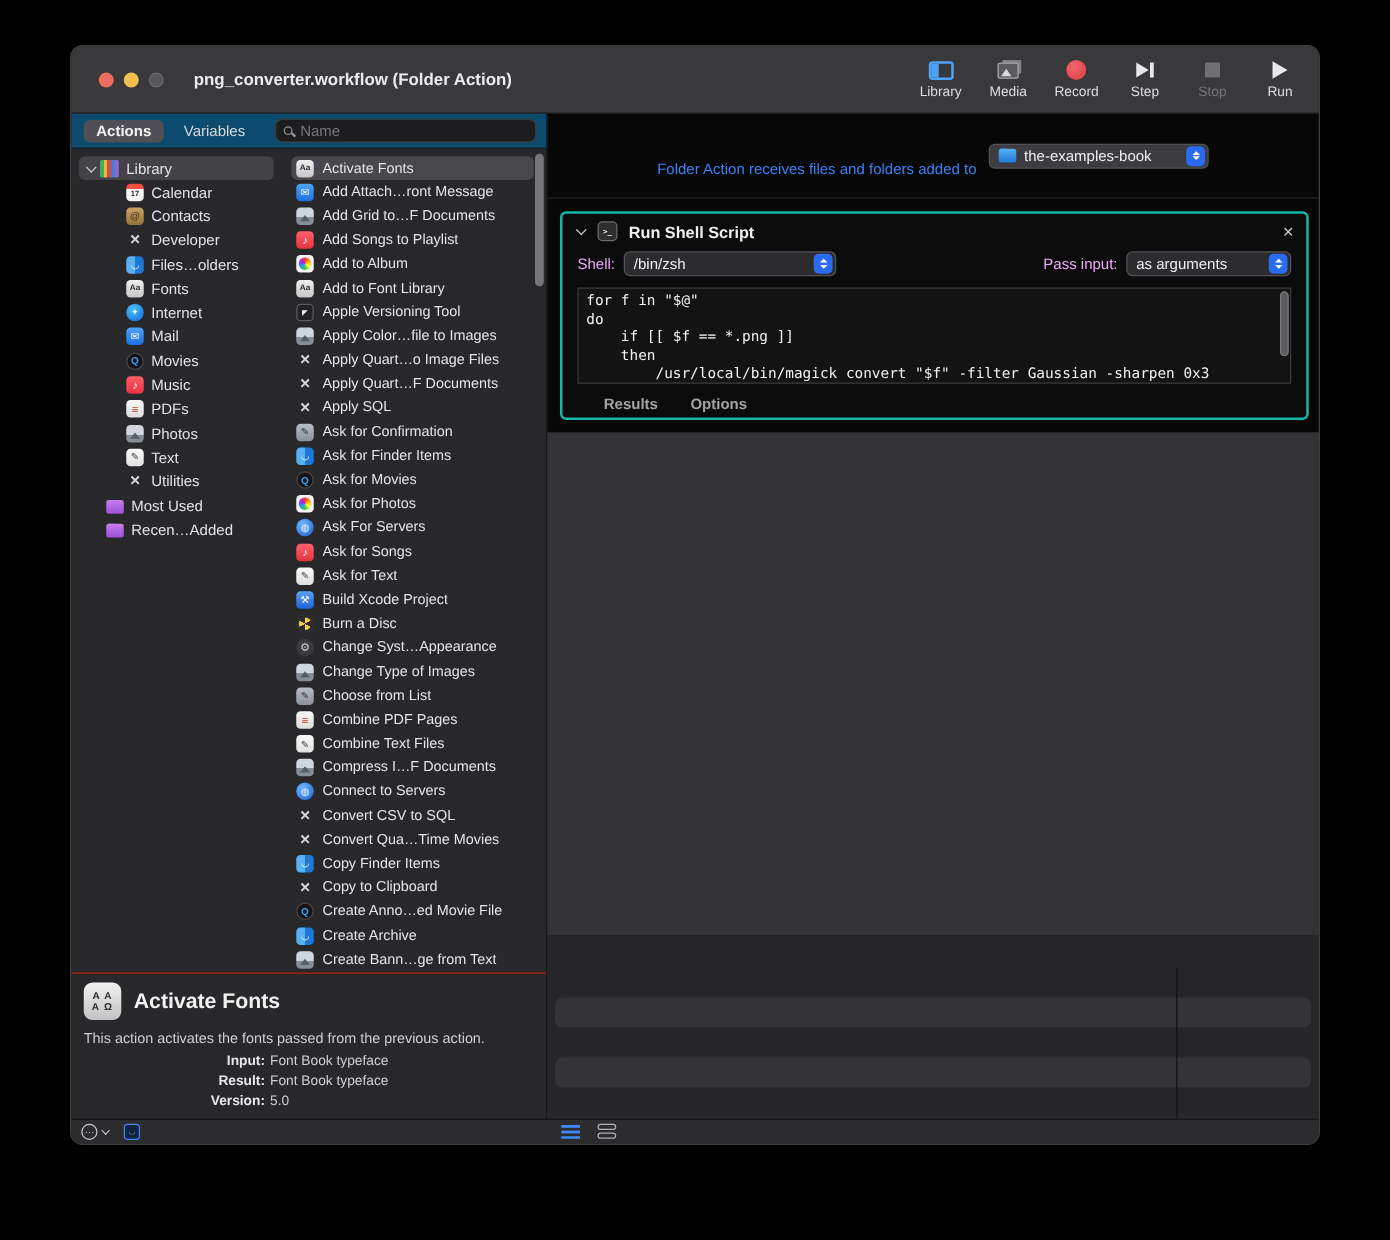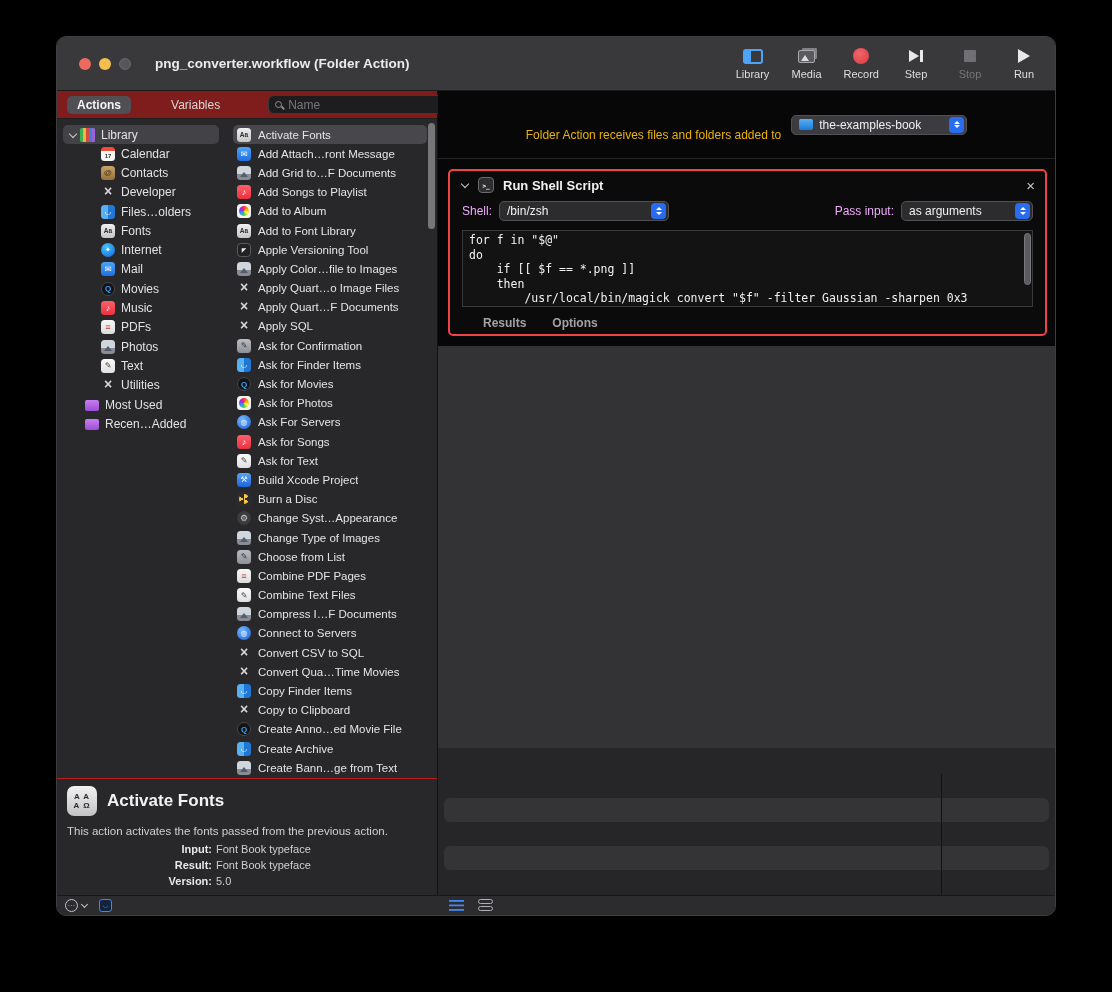--- a/index.html
+++ b/index.html
@@ -32,21 +32,21 @@
   .tbi-step::after { content:""; width:3px; height:12px; background:#e8e8ea; margin-left:1px; }
   .tbi-stop { width:12px; height:12px; background:#707074; border-radius:1px; }
   .tbi-run { border-top:7px solid transparent; border-bottom:7px solid transparent; border-left:12px solid #e8e8ea; }
 
   
   .main { position:absolute; top:54px; left:0; right:0; bottom:20px; display:flex; }
   .left-panel { width:381px; display:flex; flex-direction:column; background:#28272a; border-right:1px solid #111112; }
   .right-panel { flex:1; display:flex; flex-direction:column; background:#333234; }
 
   
-  .tabs-row { height:28px; background:#7f1d1d; border-bottom:1px solid #1e1e20; display:flex; align-items:center; padding-left:10px; flex:none;gap:24px; }
+  .tabs-row { height:28px; background:#0c4a6e; border-bottom:1px solid #1e1e20; display:flex; align-items:center; padding-left:10px; flex:none; }
   .tab { font-size:12px; color:#d8d8da; padding:2px 10px; border-radius:5px; }
   .tab.selected { background:#504f55; color:#f4f4f5; font-weight:bold; }
   .tab + .tab { margin-left:6px; }
   .searchbox { flex:1; margin:0 8px 0 14px; height:19px; background:#1d1d1f; border:1px solid #3a3a3d;
                border-radius:6px; display:flex; align-items:center; padding:0 6px; }
   .mag { width:7px; height:7px; border:1.5px solid #8e8e93; border-radius:50%; position:relative; flex:none; }
   .mag::after { content:""; position:absolute; width:4px; height:1.5px; background:#8e8e93; transform:rotate(45deg); right:-3.5px; bottom:-1.5px; }
   .searchbox input { flex:1; margin-left:6px; background:transparent; border:none; outline:none; color:#e6e6e8; font-size:12px; }
   .searchbox input::placeholder { color:#77777b; }
 
@@ -121,31 +121,31 @@
   .fb-big span { font-size:8px; font-weight:bold; color:#2b2b2d; line-height:9px; letter-spacing:1px; }
   .detail-title { font-size:17px; font-weight:bold; color:#f2f2f3; }
   .detail-desc { font-size:11.5px; color:#cfcfd1; padding:9px 12px 0 10px; }
   .detail-fields { margin-top:4px; }
   .dfield { display:grid; grid-template-columns:155px auto; gap:4px; line-height:16px; font-size:11px; }
   .dfield b { color:#e8e8ea; text-align:right; }
   .dfield span { color:#cfcfd1; }
 
   
   .fa-header { height:68px; background:#070708; border-bottom:1px solid #242426; display:flex; align-items:center; justify-content:center; flex:none; }
-  .fa-text { font-size:12px; color:#eab308;margin-top:20px; }
+  .fa-text { font-size:12px; color:#3b82f6;margin-top:20px; }
   .popup { height:20px; background:#343438; border:1px solid #515155; border-radius:5px; display:flex; align-items:center; padding:0 2px 0 7px; }
   .popup-label { font-size:12px; color:#f0f0f1; white-space:nowrap; flex:1; }
   .pop-badge { width:15px; height:16px; background:#2a6cf0; border-radius:4px; margin-left:6px; display:flex; flex-direction:column; align-items:center; justify-content:center; flex:none; }
   .pop-badge i { display:block; width:0; height:0; border-left:3px solid transparent; border-right:3px solid transparent; }
   .pop-badge i.up { border-bottom:3.5px solid #fff; margin-bottom:1.5px; }
   .pop-badge i.dn { border-top:3.5px solid #fff; }
   .fa-popup { width:176px; margin-left:10px; background:#3c3c40; }
 
   .black-zone { height:187px; background:#070708; flex:none; padding:10px 8px 0 10px; }
-  .run-box { height:167px; background:#0b0b0c; border:2px solid #ef4444; border-radius:5px; display:flex; flex-direction:column; }
+  .run-box { height:167px; background:#0b0b0c; border:2px solid #14b8a6; border-radius:5px; display:flex; flex-direction:column; }
   .rb-head { height:28px; display:flex; align-items:center; padding:0 10px; }
   .rb-title { font-size:13px; font-weight:bold; color:#f0f0f1; margin-left:9px; }
   .rb-close { margin-left:auto; color:#c9c9cc; font-size:15px; line-height:1; }
   .rb-controls { height:24px; display:flex; align-items:center; padding:0 12px; }
   .rb-label { font-size:12px; color:#f0abfc; margin-right:7px; }
   .shell-popup { width:170px; background:#2c2c2f; }
   .pass-popup { width:132px; background:#2c2c2f; }
   .rb-spacer { flex:1; }
   .code-area { margin:7px 12px 0 12px; height:77px; background:#131314; border:1px solid #3a3a3d; position:relative; overflow:hidden; }
   .code-area pre { font-family:"DejaVu Sans Mono",monospace; font-size:11.5px; line-height:14.5px; color:#f2f2f2; padding:2px 6px; }

